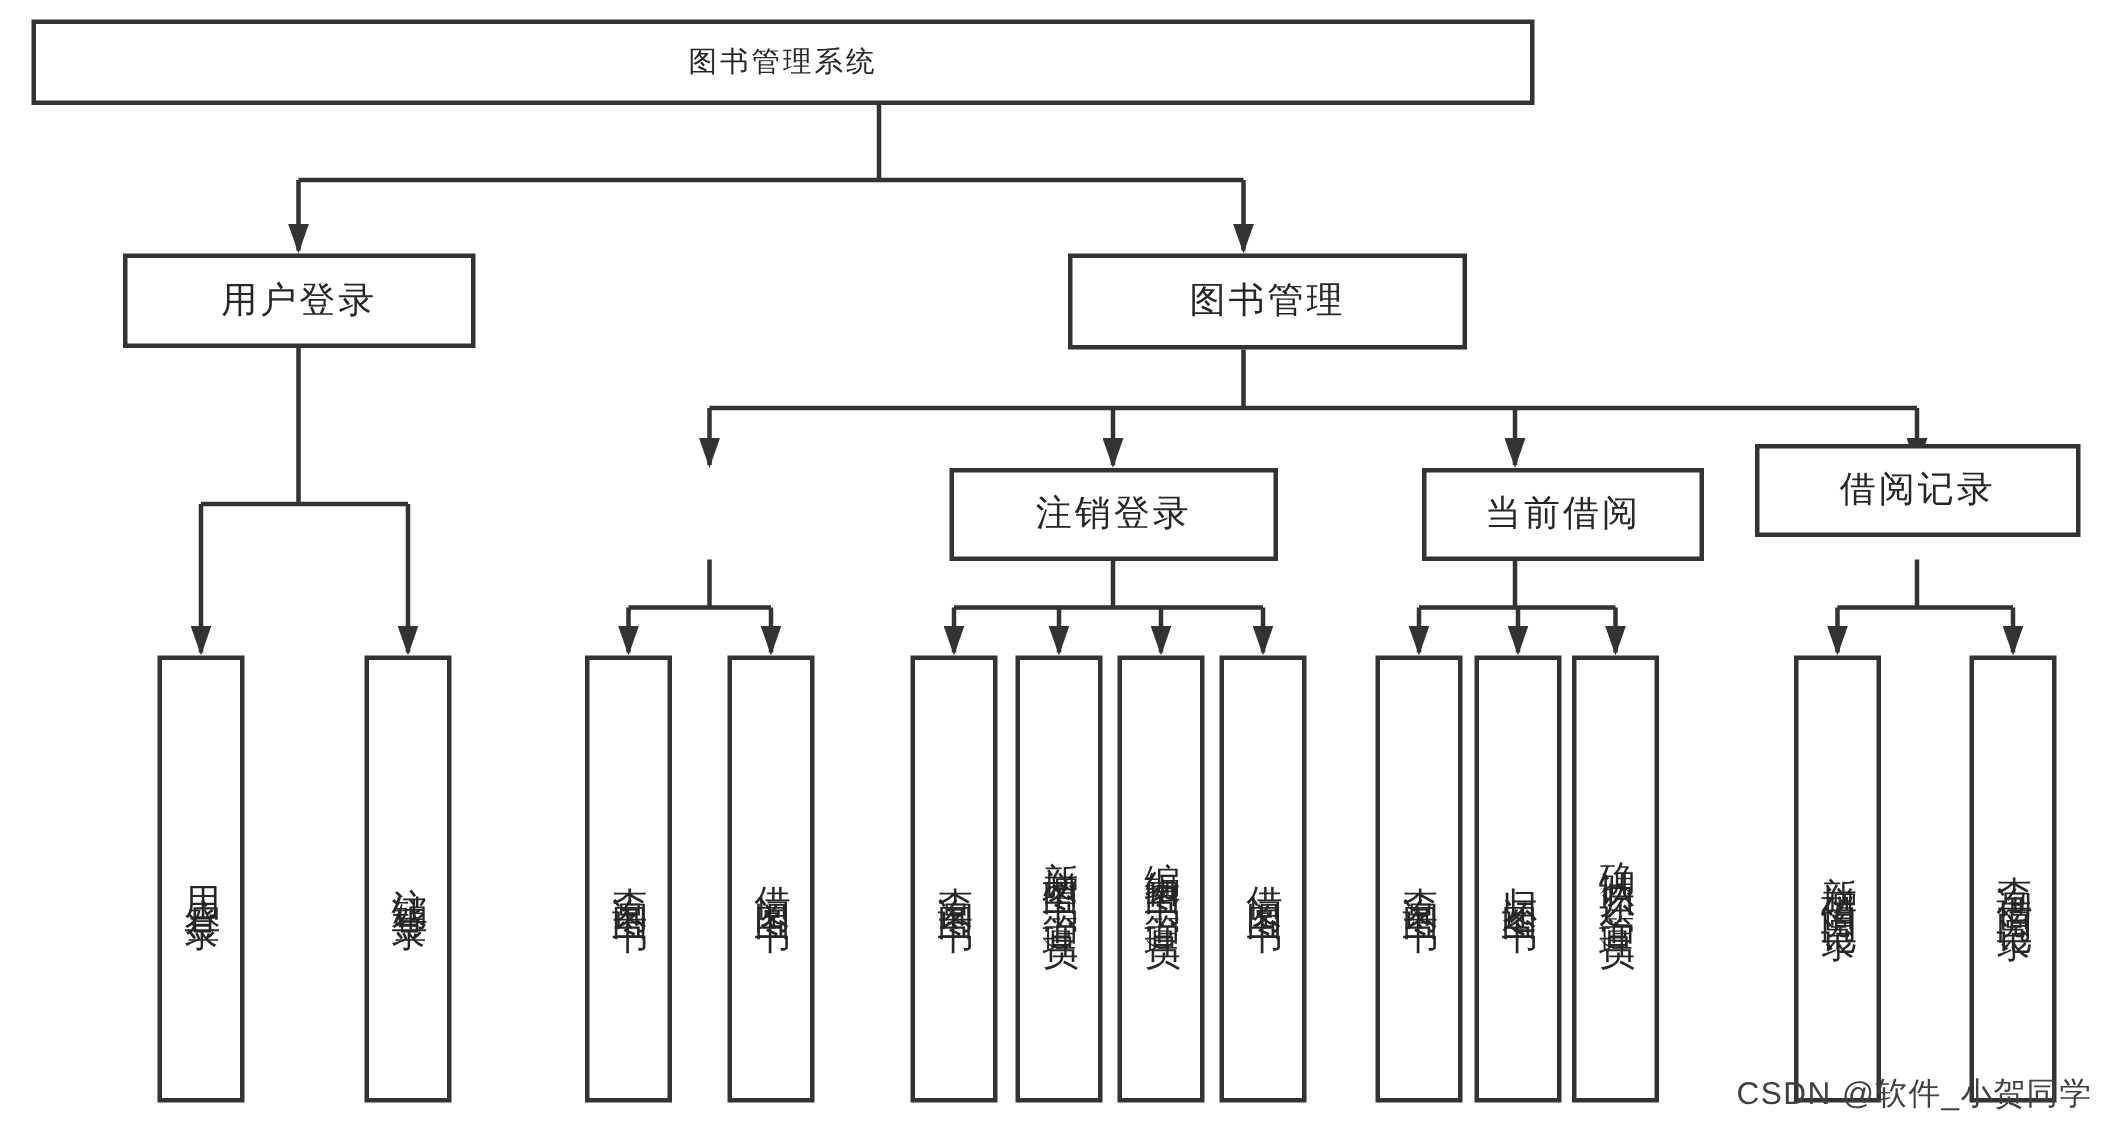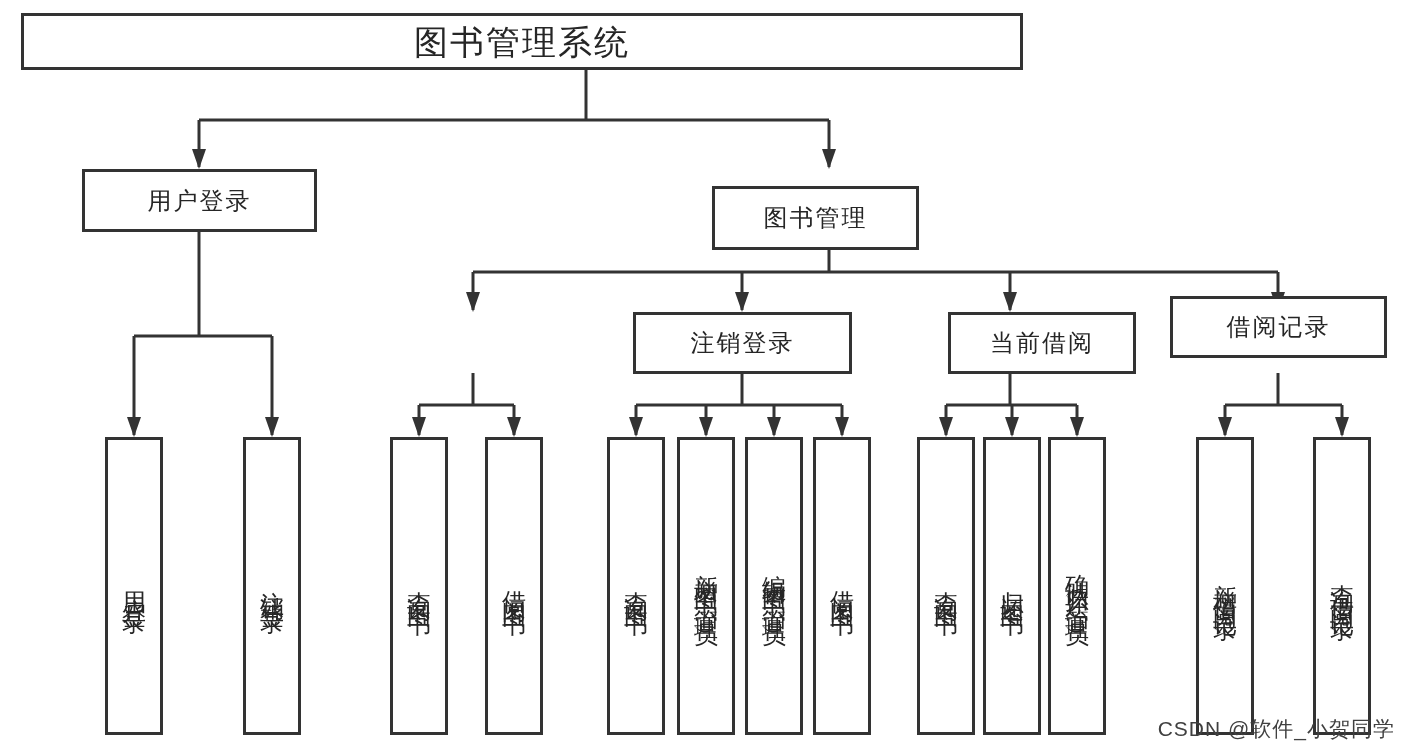--- a/index.html
+++ b/index.html
@@ -21,21 +21,21 @@
     align-items: center;
     justify-content: center;
     color: #262626;
   }
   .box.h span {
     font-size: 24px;
     letter-spacing: 2px;
     white-space: nowrap;
     line-height: 1;
   }
-  .box.root span { font-size: 34px; }
+  .box.root span { font-size: 19px; }
   .box.v span {
     writing-mode: vertical-rl;
     text-orientation: mixed;
     font-size: 24px;
     letter-spacing: 7px;
     line-height: 1;
     white-space: nowrap;
   }
   .watermark {
     position: absolute;
@@ -104,21 +104,21 @@
     </g>
   </svg>
 
   <div class="box h root" style="left:21px;top:13px;width:1002px;height:57px">
     <span>图书管理系统</span>
   </div>
 
   <div class="box h" style="left:82px;top:169px;width:235px;height:63px">
     <span>用户登录</span>
   </div>
-  <div class="box h" style="left:712px;top:186px;width:207px;height:64px">
+  <div class="box h" style="left:712px;top:169px;width:266px;height:64px">
     <span>图书管理</span>
   </div>
 
   <div class="box h" style="left:633px;top:312px;width:219px;height:62px">
     <span>注销登录</span>
   </div>
   <div class="box h" style="left:948px;top:312px;width:188px;height:62px">
     <span>当前借阅</span>
   </div>
   <div class="box h" style="left:1170px;top:296px;width:217px;height:62px">

